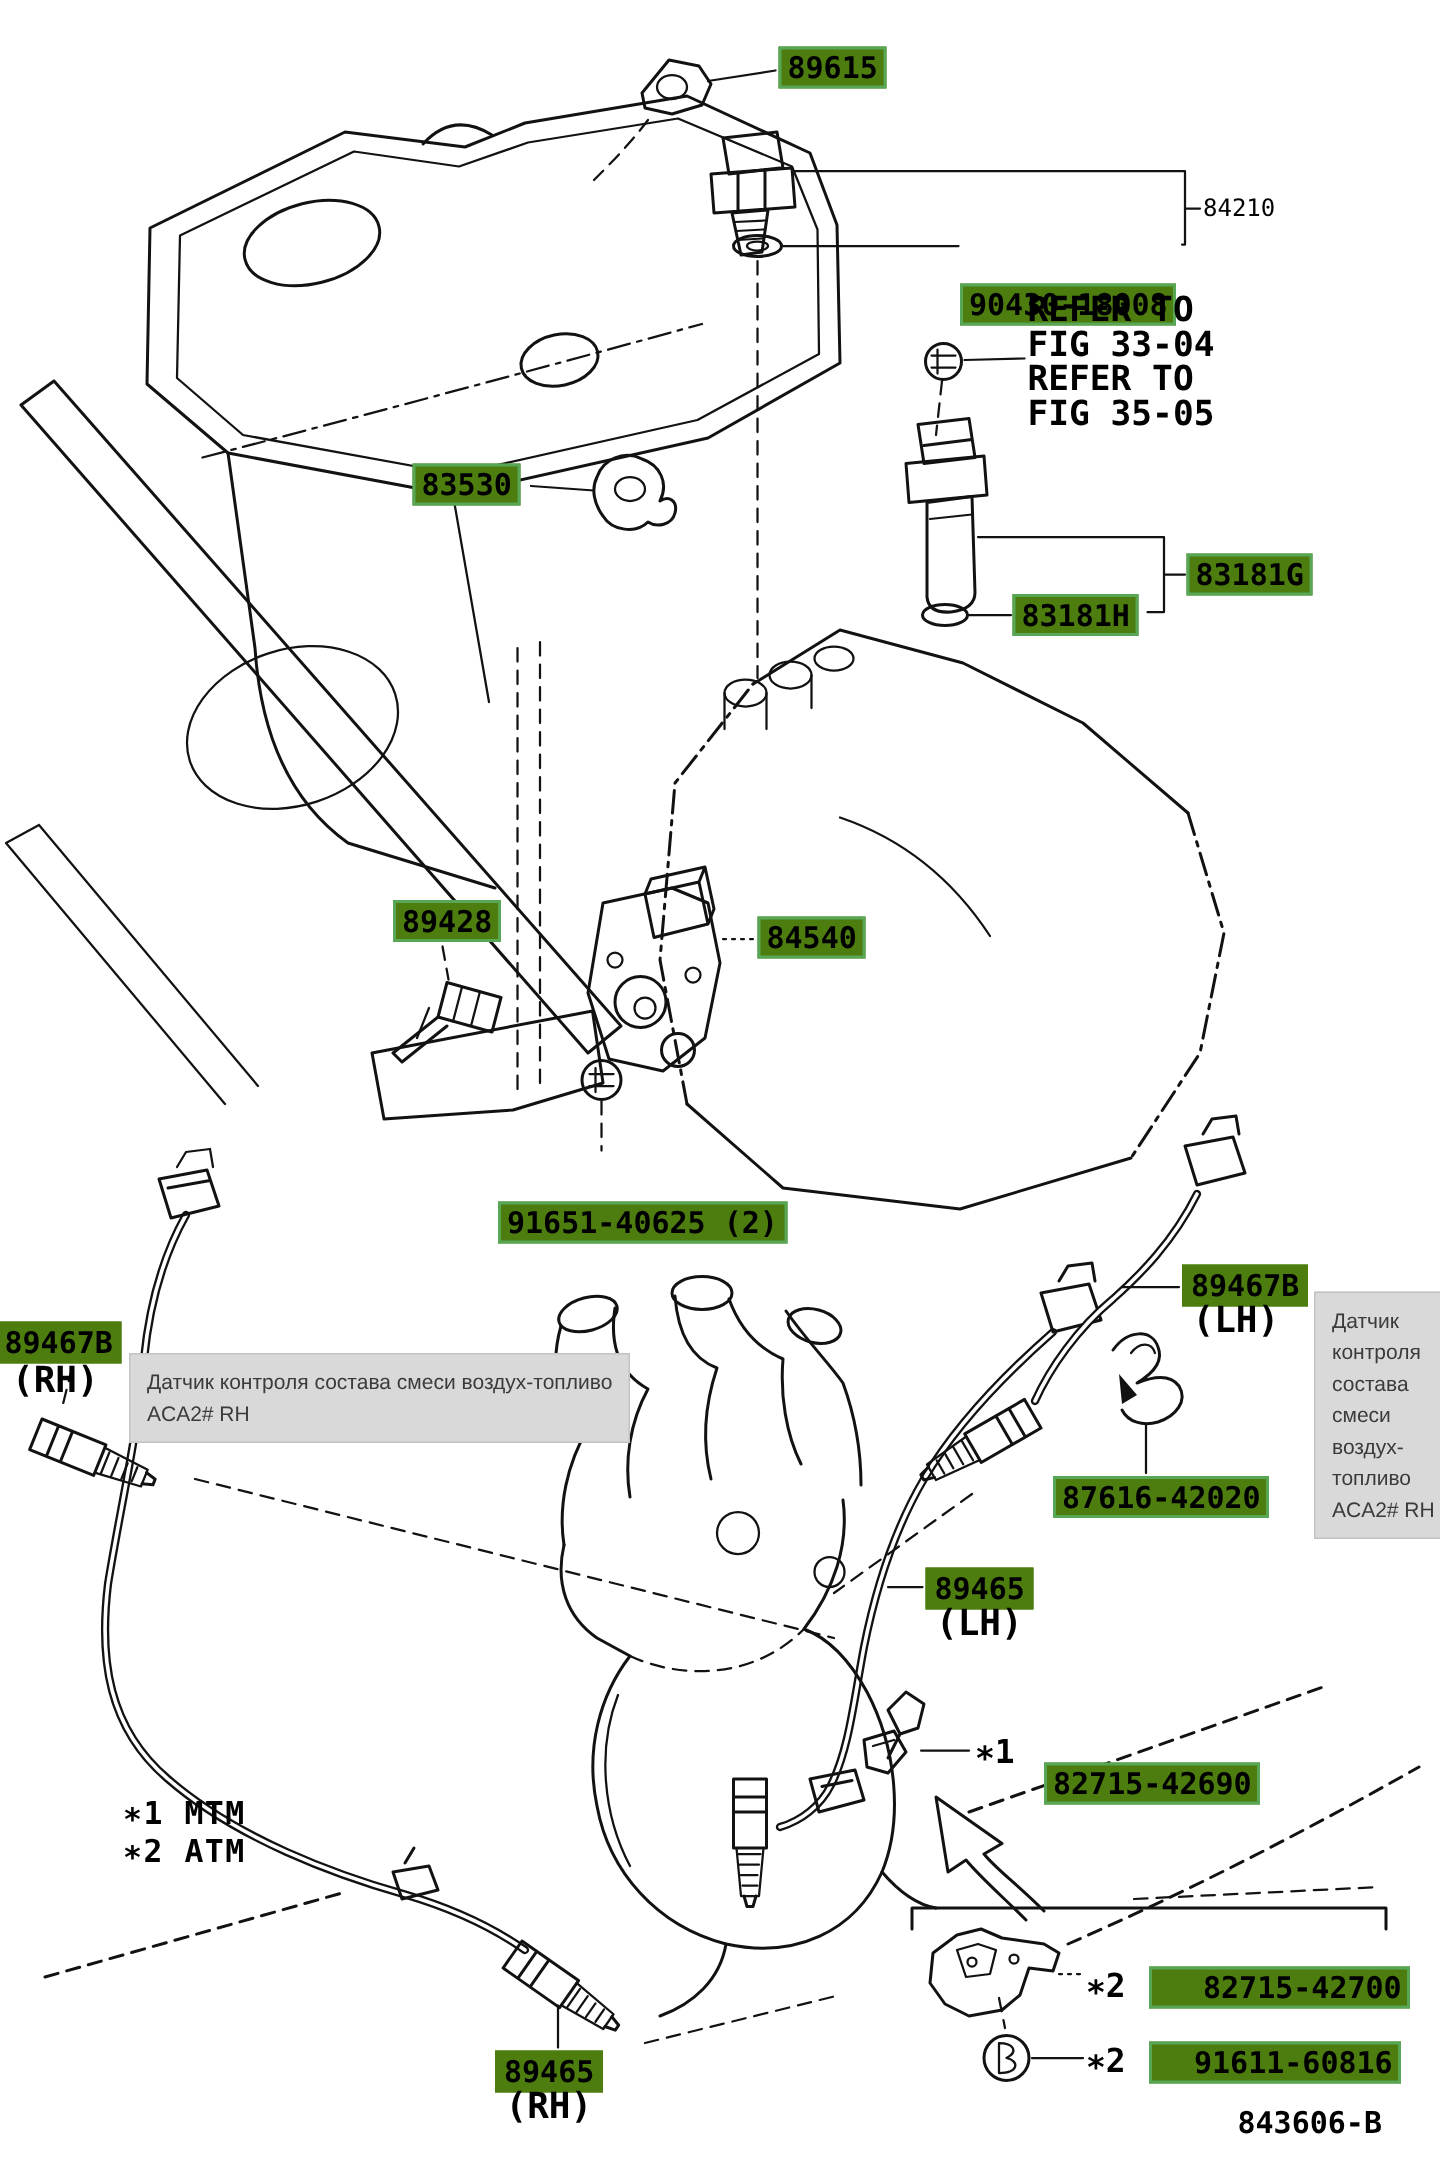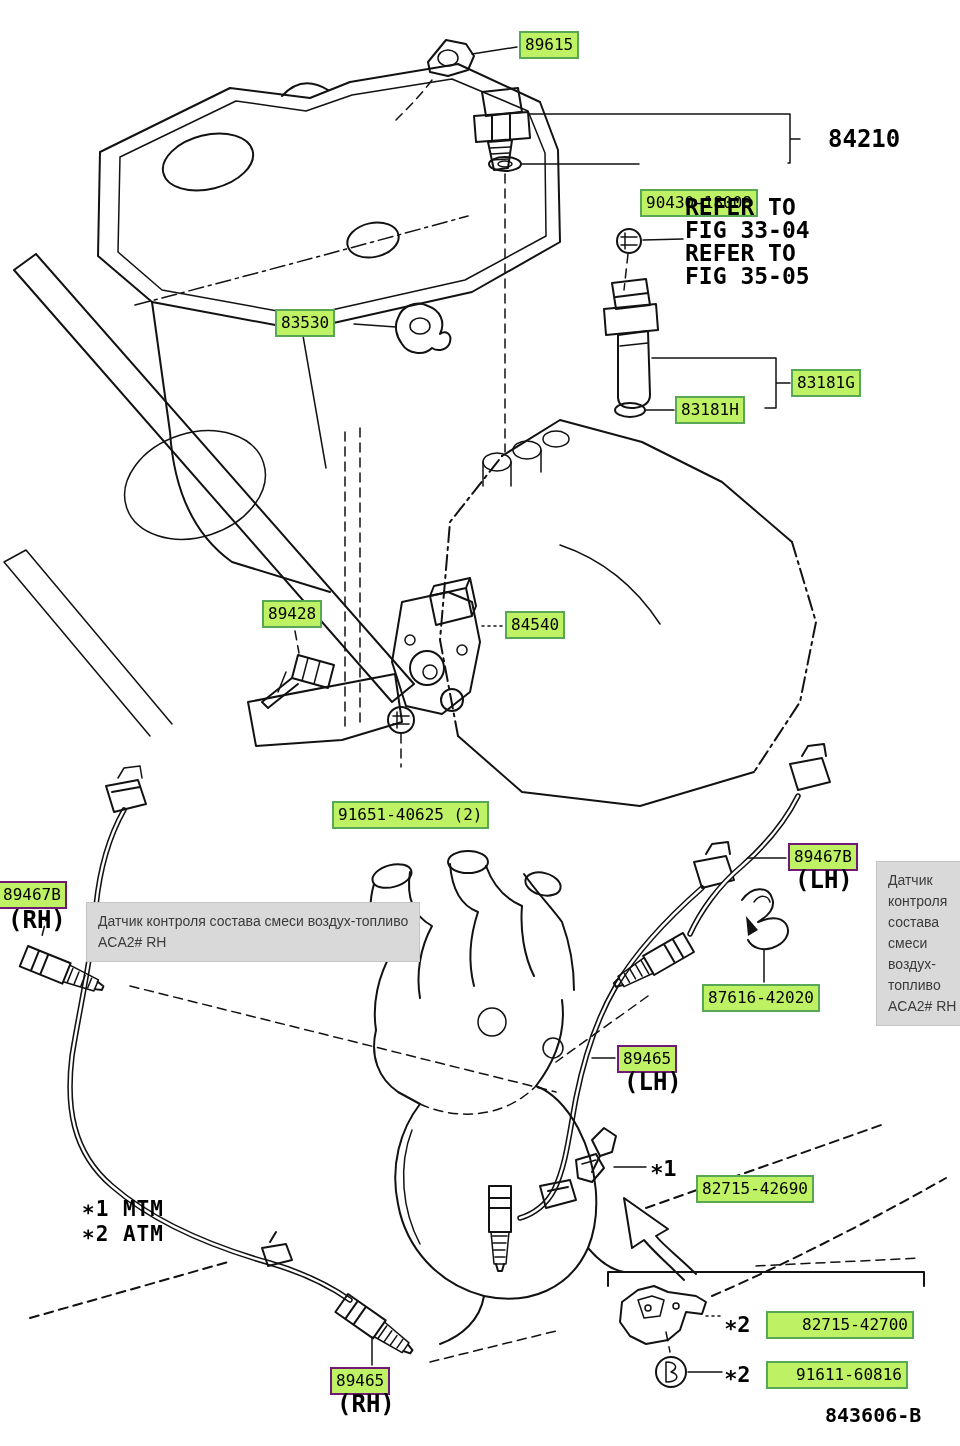--- a/index.html
+++ b/index.html
@@ -6,34 +6,34 @@
   #stage{position:relative;width:960px;height:1446px;background:#fff;overflow:hidden;
          font-family:"DejaVu Sans Mono",monospace;color:#000;}
   #art{position:absolute;left:0;top:0;z-index:1;}
   .ln{fill:none;stroke:#121212;stroke-width:2;stroke-linecap:round;stroke-linejoin:round;}
   .thin{stroke-width:1.5;}
   .dash{stroke-dasharray:9 6;}
   .dashdot{stroke-dasharray:15 5 3 5;}
   .dot{stroke-dasharray:2 4;}
   .wire{fill:none;stroke:#121212;stroke-width:5.5;stroke-linecap:round;}
   .wirecore{fill:none;stroke:#ffffff;stroke-width:2.4;stroke-linecap:round;}
-  .lbl{position:absolute;z-index:2;font-weight:normal;font-size:16px;line-height:22px;
-       white-space:nowrap;background:#bef264;padding:1px 4px;}
+  .lbl{position:absolute;z-index:2;font-weight:bold;font-size:20px;line-height:22px;
+       white-space:nowrap;background:#4d7c0f;padding:1px 4px;}
   .box-green{border:2px solid #57a757;}
-  .box-red{border:2px solid #701a75;}
+  .box-red{border:2px solid #4d7c0f;}
   .sub{position:absolute;z-index:2;font-weight:bold;font-size:24px;line-height:22px;
        white-space:nowrap;}
   .prefix{position:absolute;z-index:2;font-weight:bold;font-size:22px;line-height:26px;
           font-family:"DejaVu Sans Mono","DejaVu Sans",monospace;}
   .note{position:absolute;z-index:2;font-weight:bold;font-size:23px;line-height:23px;
         white-space:pre;}
   .legend{position:absolute;z-index:2;font-weight:bold;font-size:21px;line-height:25px;
           letter-spacing:1px;white-space:pre;font-family:"DejaVu Sans Mono","DejaVu Sans",monospace;text-align:right;}
   .figcode{position:absolute;z-index:2;font-weight:bold;font-size:20px;line-height:30px;}
-  .t84210{position:absolute;z-index:2;font-weight:bold;font-size:24px;line-height:26px;margin-left:26px;}
+  .t84210{position:absolute;z-index:2;font-weight:normal;font-size:16px;line-height:26px;}
   .tooltip{position:absolute;z-index:3;background:#d9d9d9;border:1px solid #c3c3c3;
            color:#3b3b3b;font-family:"Liberation Sans",sans-serif;font-size:14px;
            line-height:21px;padding:8px 11px;white-space:pre;font-weight:normal;}
 </style>
 </head>
 <body>
 
 <div id="stage">
 
 <svg id="art" width="960" height="1446" viewBox="0 0 960 1446">

